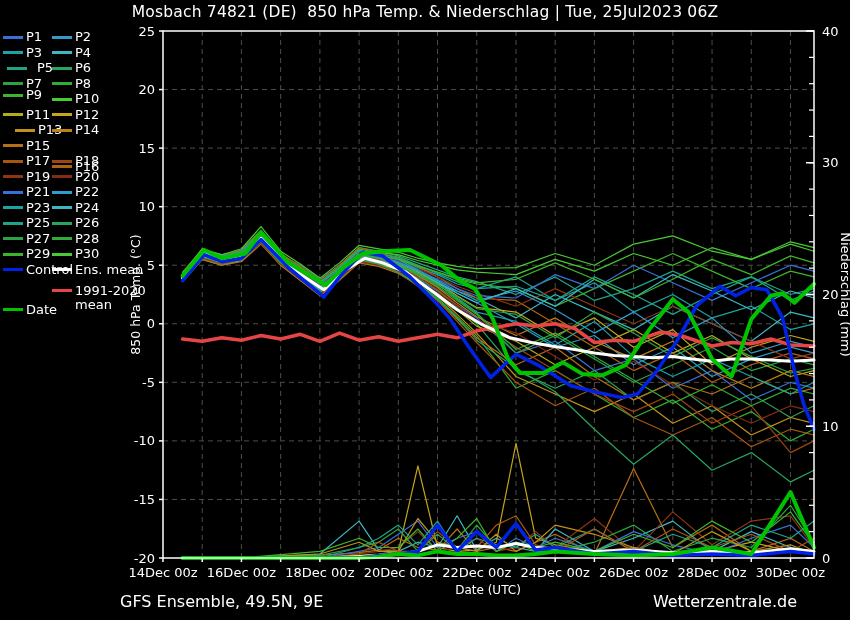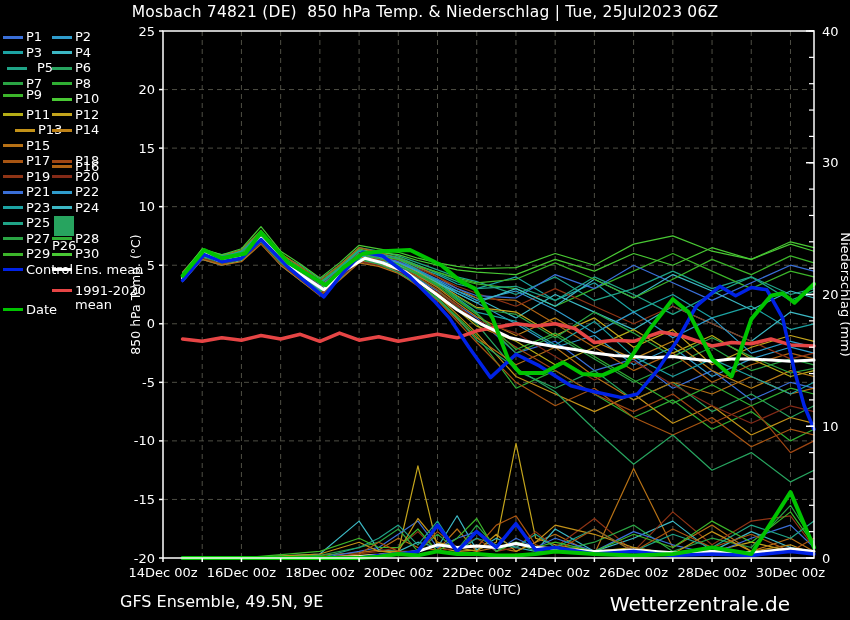--- a/index.html
+++ b/index.html
@@ -8,21 +8,21 @@
   #title{position:absolute;top:3px;left:0;width:850px;text-align:center;
          font-size:15.5px;font-weight:normal;white-space:pre;letter-spacing:.2px;}
   #chart{position:absolute;left:0;top:0;}
   #legend{position:absolute;left:0;top:0;width:160px;height:330px;}
   .lg{position:absolute;display:flex;align-items:center;gap:3px;
       font-size:13px;line-height:14px;white-space:nowrap;}
   .lg .sw{width:20px;height:3px;flex:0 0 20px;}
   .lg.wrap{white-space:normal;width:100px;align-items:flex-start;}
   .lg.wrap .sw{margin-top:5px;}
   #footer-left{position:absolute;left:120px;top:592px;font-size:16px;}
-  #footer-right{position:absolute;right:60px;top:592px;font-size:20px;}
+  #footer-right{position:absolute;right:53px;top:592px;font-size:16px;}
 </style>
 </head>
 <body>
 
 <svg id="chart" width="850" height="620">
     <defs>
       <clipPath id="plotclip">
         <rect x="162" y="27" width="655" height="534"></rect>
       </clipPath>
     </defs>
@@ -281,21 +281,21 @@
       <span>P23</span>
     </div>
     <div class="lg" style="left: 52px; top: 200.5px;">
       <span class="sw" style="background: rgb(60, 184, 196);"></span>
       <span>P24</span>
     </div>
     <div class="lg" style="left: 3px; top: 216px;">
       <span class="sw" style="background: rgb(31, 164, 135);"></span>
       <span>P25</span>
     </div>
-    <div class="lg" style="left: 52px; top: 216px; flex-direction: column;">
+    <div class="lg" style="left: 52px; top: 216px;">
       <span class="sw" style="background: rgb(39, 164, 95);"></span>
       <span>P26</span>
     </div>
     <div class="lg" style="left: 3px; top: 231.5px;">
       <span class="sw" style="background: rgb(42, 164, 68);"></span>
       <span>P27</span>
     </div>
     <div class="lg" style="left: 52px; top: 231.5px;">
       <span class="sw" style="background: rgb(47, 174, 51);"></span>
       <span>P28</span>

